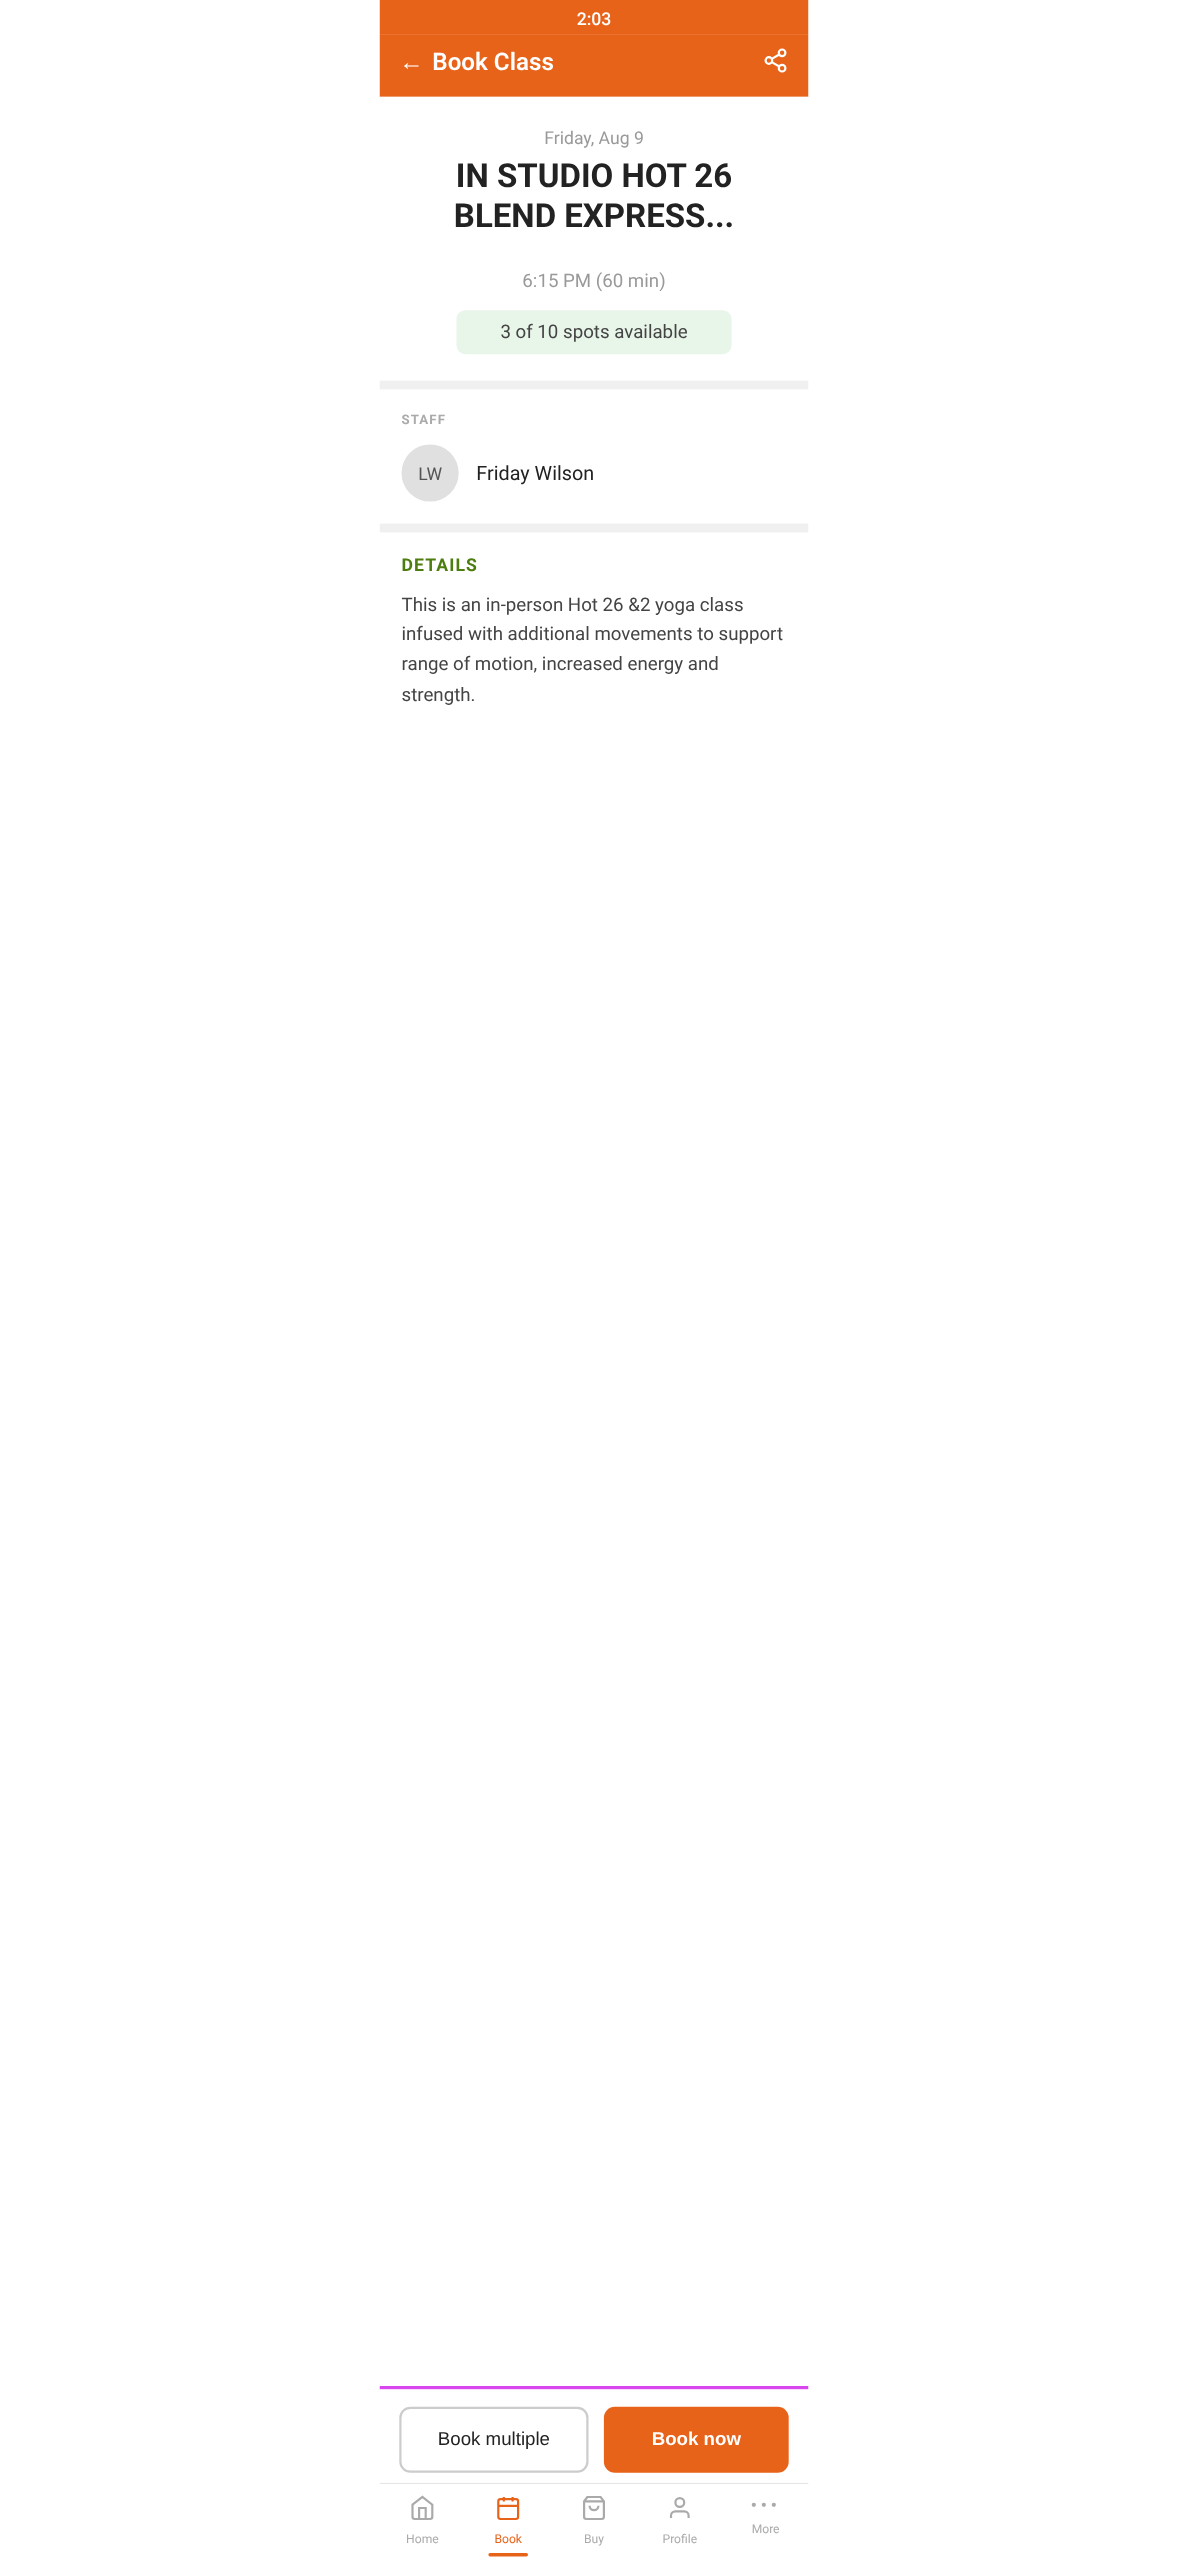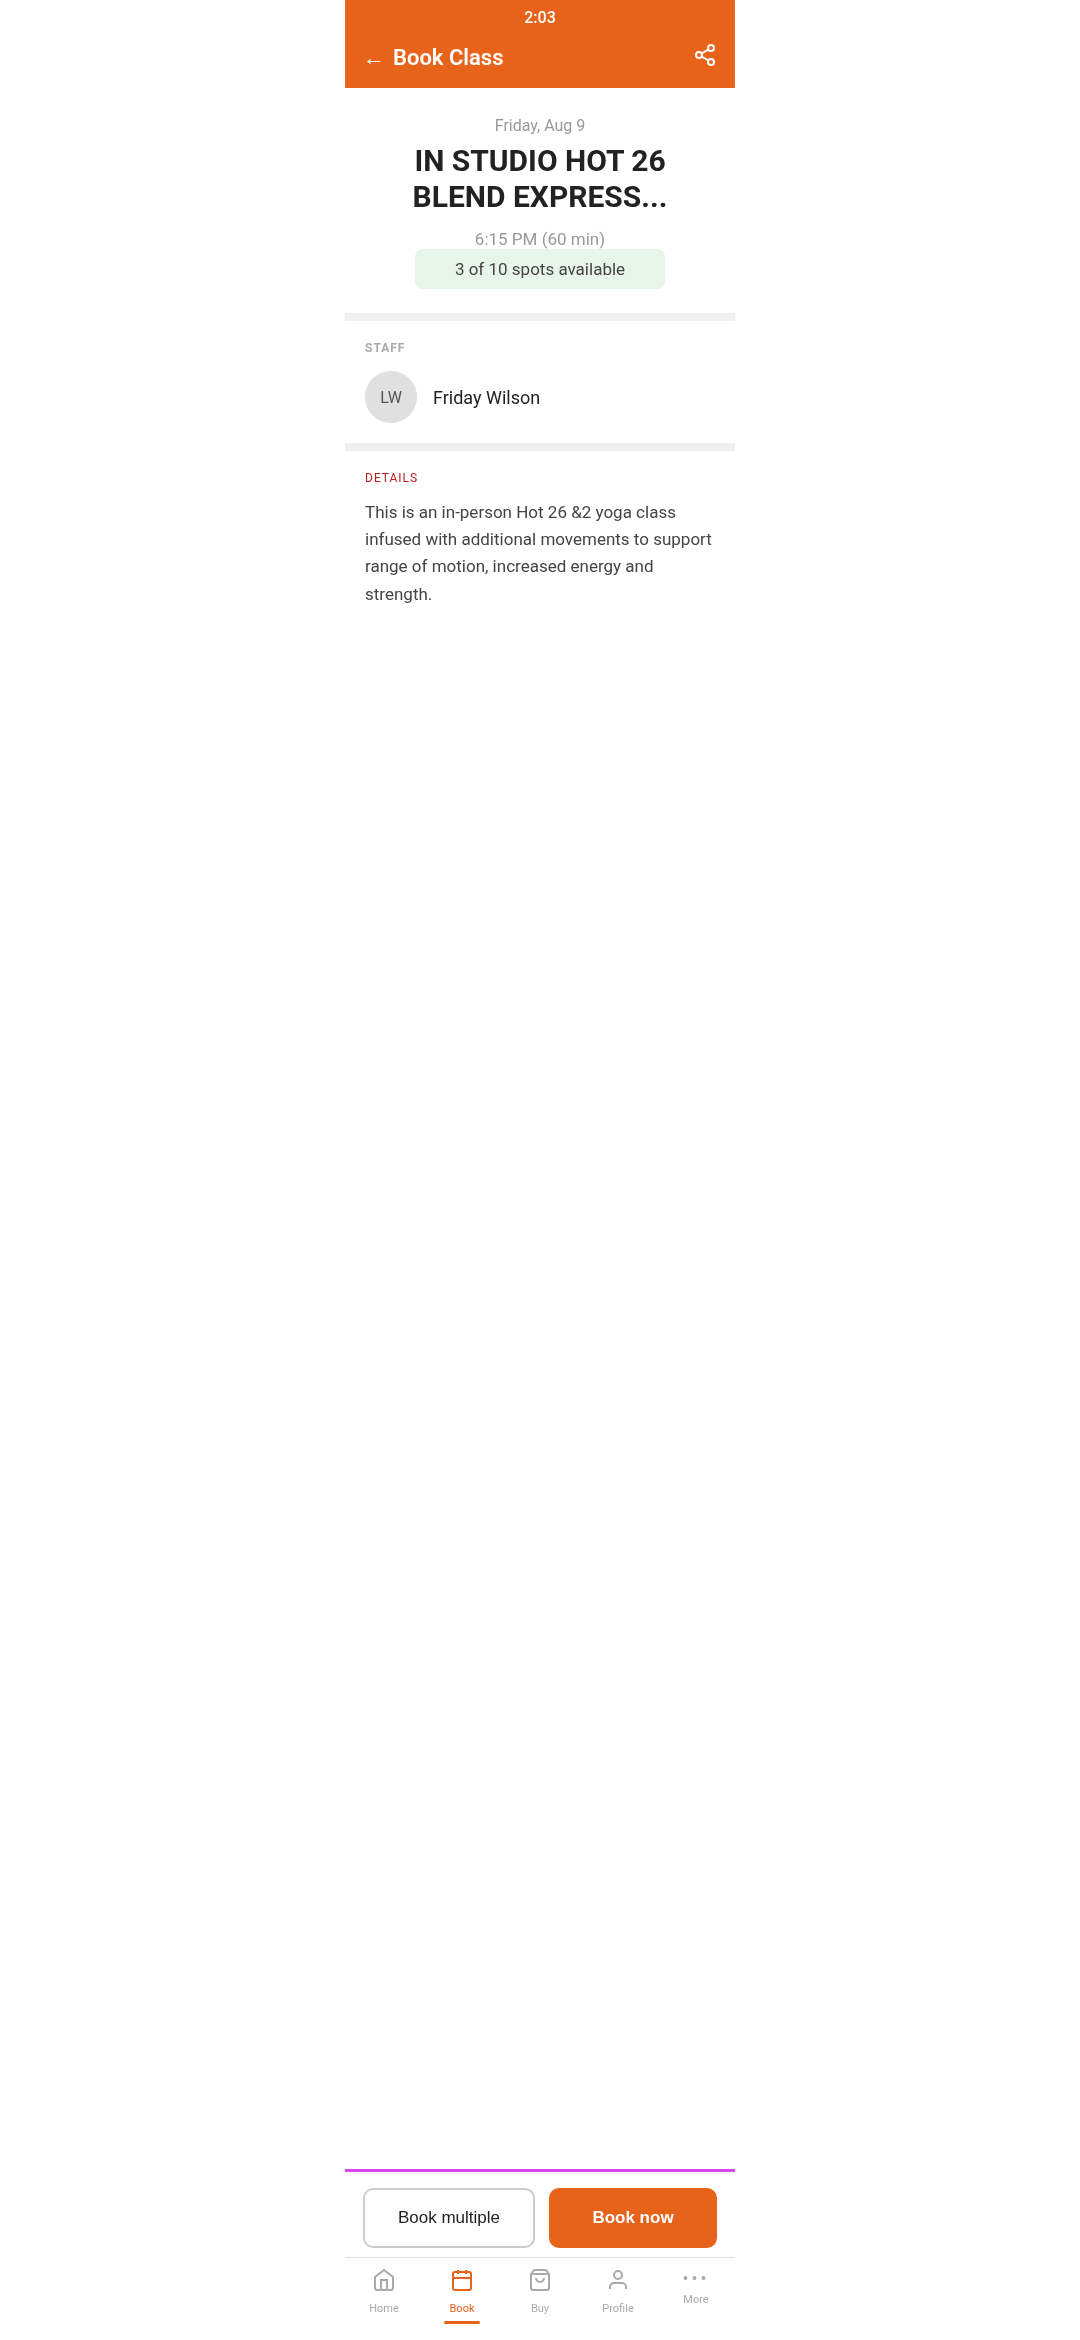--- a/index.html
+++ b/index.html
@@ -80,27 +80,28 @@
       color: #999;
       font-size: 16px;
       margin-bottom: 8px;
     }
 
     .class-name {
       font-size: 30px;
       font-weight: 700;
       color: #222;
       line-height: 1.2;
-      margin-bottom: 14px;
+      margin-bottom: 31px;
       text-transform: uppercase;
     }
 
     .class-time {
       color: #999;
       font-size: 17px;
+      margin-bottom: 16px;
     }
 
     .spots-badge {
       display: inline-block;
       background: #e8f5e9;
       color: #444;
       padding: 10px 40px;
       border-radius: 8px;
       font-size: 17px;
     }
@@ -145,23 +146,23 @@
       color: #222;
       font-weight: 400;
     }
 
     
     .details-section {
       padding: 20px 20px 40px;
     }
 
     .details-label {
-      font-size: 12px;
-      font-weight: 400;
-      color: #b91c1c;
+      font-size: 16px;
+      font-weight: 700;
+      color: #4d7c0f;
       letter-spacing: 1px;
       text-transform: uppercase;
       margin-bottom: 14px;
     }
 
     .details-text {
       font-size: 17px;
       color: #444;
       line-height: 1.6;
     }

